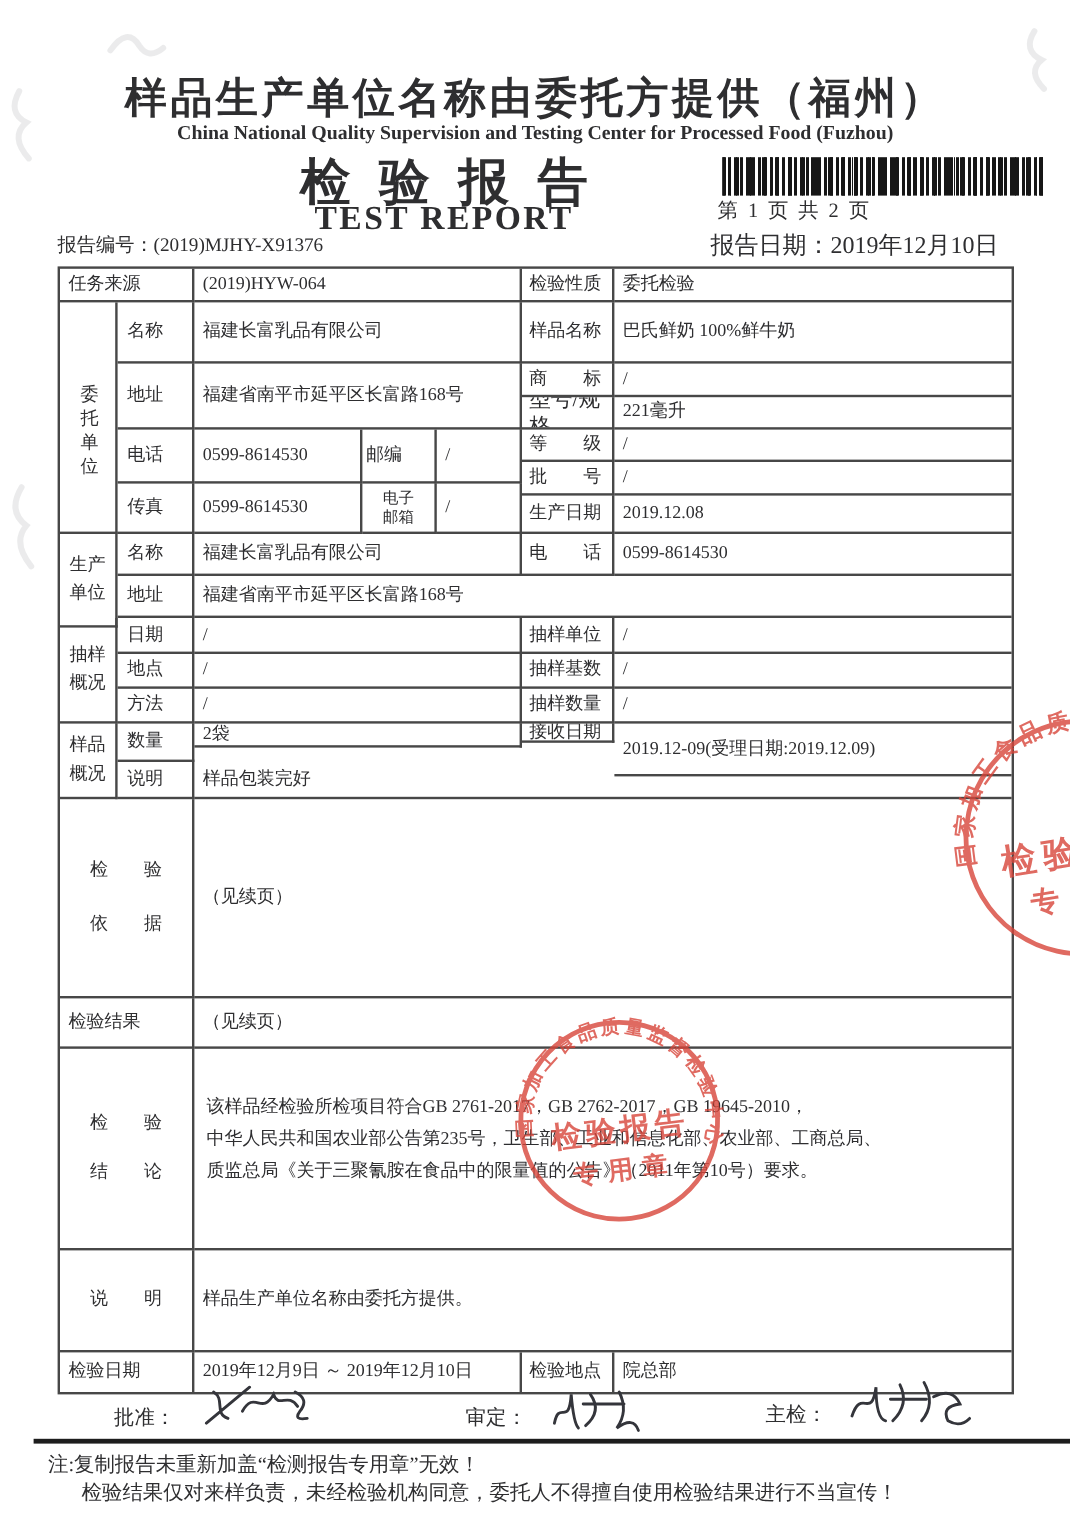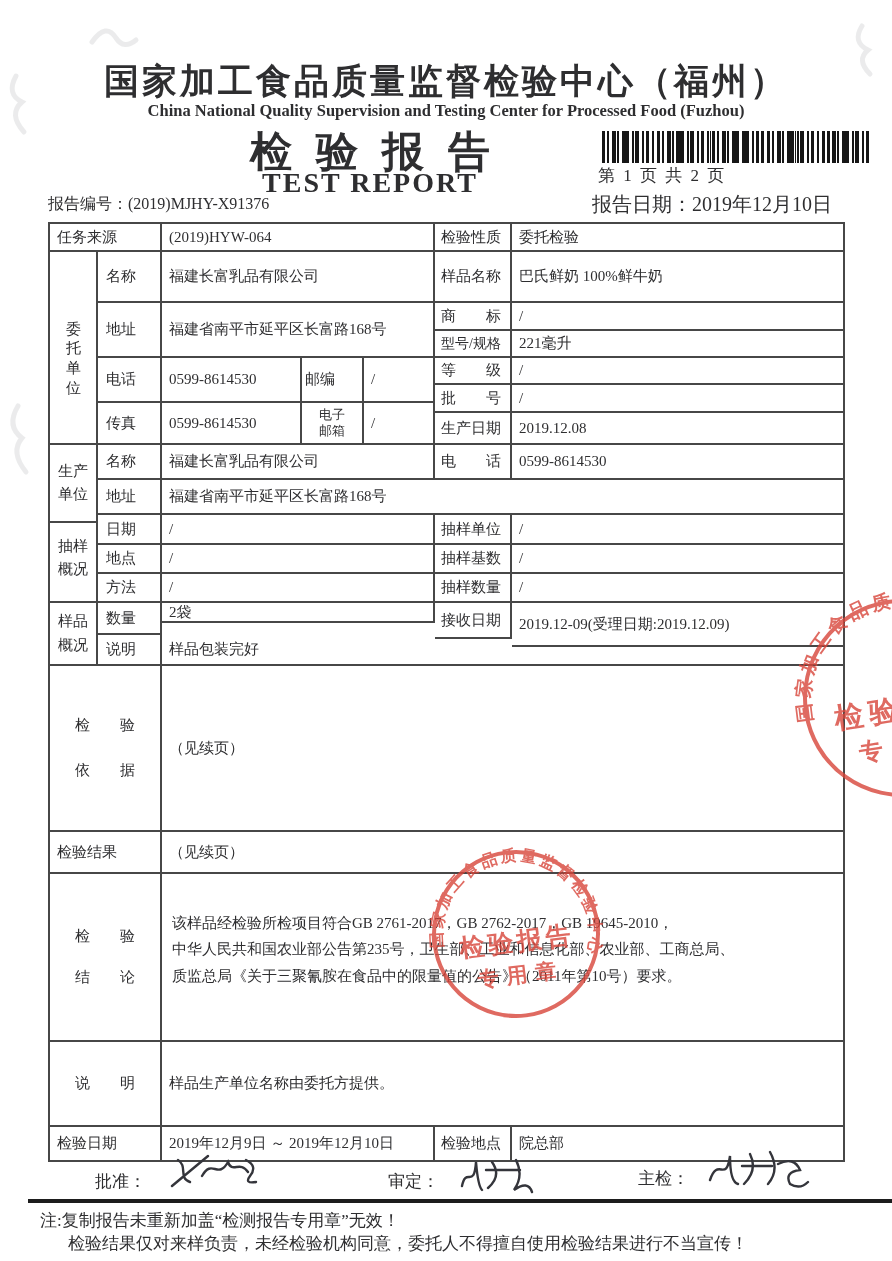--- a/index.html
+++ b/index.html
@@ -67,21 +67,21 @@
   .foot2{position:absolute;left:68px;top:1232px;font-size:17px;}
   
   .artifact{position:absolute;opacity:.13;}
   .artifact path{fill:none;stroke:#6a6f74;stroke-width:5;stroke-linecap:round;}
 </style>
 </head>
 <body>
 
 <div class="page">
 
-  <div class="org-cn">国家加工食品质量监督检验中心（福州）</div>
+  <div class="org-cn">样品生产单位名称由委托方提供（福州）</div>
   <div class="org-en">China National Quality Supervision and Testing Center for Processed Food (Fuzhou)</div>
   <div class="title-cn">检验报告</div>
   <div class="title-en">TEST REPORT</div>
   <div class="barcode"></div>
   <div class="page-info">第 1 页  共 2 页</div>
   <div class="report-no"><span>报告编号：</span><span>(2019)MJHY-X91376</span></div>
   <div class="report-date"><span>报告日期：</span><span>2019年12月10日</span></div>
 
   <div class="report-table">
 
@@ -123,21 +123,21 @@
       <div class="col" style="flex:1">
         <div class="tr" style="height:51px">
           <div class="td w-cr" style="height:51px">样品名称</div>
           <div class="td w-vr nbr" style="height:51px">巴氏鲜奶 100%鲜牛奶</div>
         </div>
         <div class="tr" style="height:28px">
           <div class="td w-cr" style="height:28px">商　　标</div>
           <div class="td w-vr nbr" style="height:28px">/</div>
         </div>
         <div class="tr" style="height:27px">
-          <div class="td w-cr" style="height:27px;font-size:14px">型号/规格</div>
+          <div class="td w-cr" style="height:27px;font-size:18px">型号/规格</div>
           <div class="td w-vr nbr" style="height:27px">221毫升</div>
         </div>
         <div class="tr" style="height:27px">
           <div class="td w-cr" style="height:27px">等　　级</div>
           <div class="td w-vr nbr" style="height:27px">/</div>
         </div>
         <div class="tr" style="height:28px">
           <div class="td w-cr" style="height:28px">批　　号</div>
           <div class="td w-vr nbr" style="height:28px">/</div>
         </div>
@@ -193,21 +193,21 @@
     </div>
 
     <div class="band" style="height:63px">
       <div class="td w-a" style="height:63px">
         <span class="lbl2"><span>样品</span><br><span>概况</span></span>
       </div>
       <div class="col" style="flex:1">
         <div class="tr" style="height:32px">
           <div class="td w-sub" style="height:32px">数量</div>
           <div class="td w-vl" style="height:20px">2袋</div>
-          <div class="td w-cr" style="height:36px">接收日期</div>
+          <div class="td w-cr" style="height:16px">接收日期</div>
           <div class="td w-vr nbr" style="height:44px">2019.12-09(受理日期:2019.12.09)</div>
         </div>
         <div class="tr" style="height:31px">
           <div class="td w-sub" style="height:31px">说明</div>
           <div class="td grow nbr" style="height:31px">样品包装完好</div>
         </div>
       </div>
     </div>
 
     <div class="band" style="height:166px">

